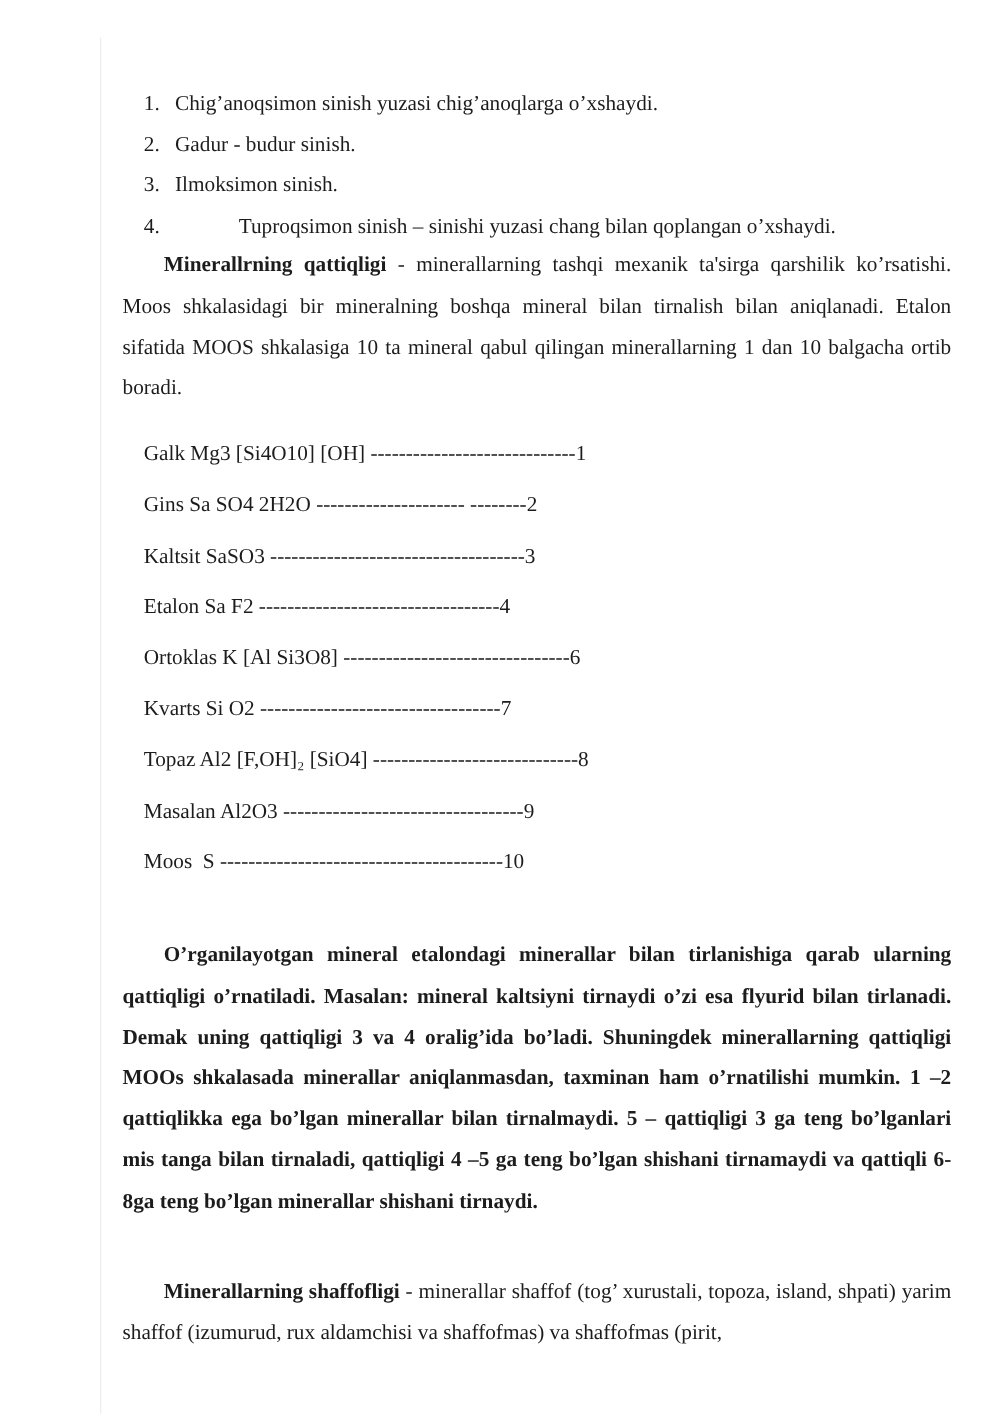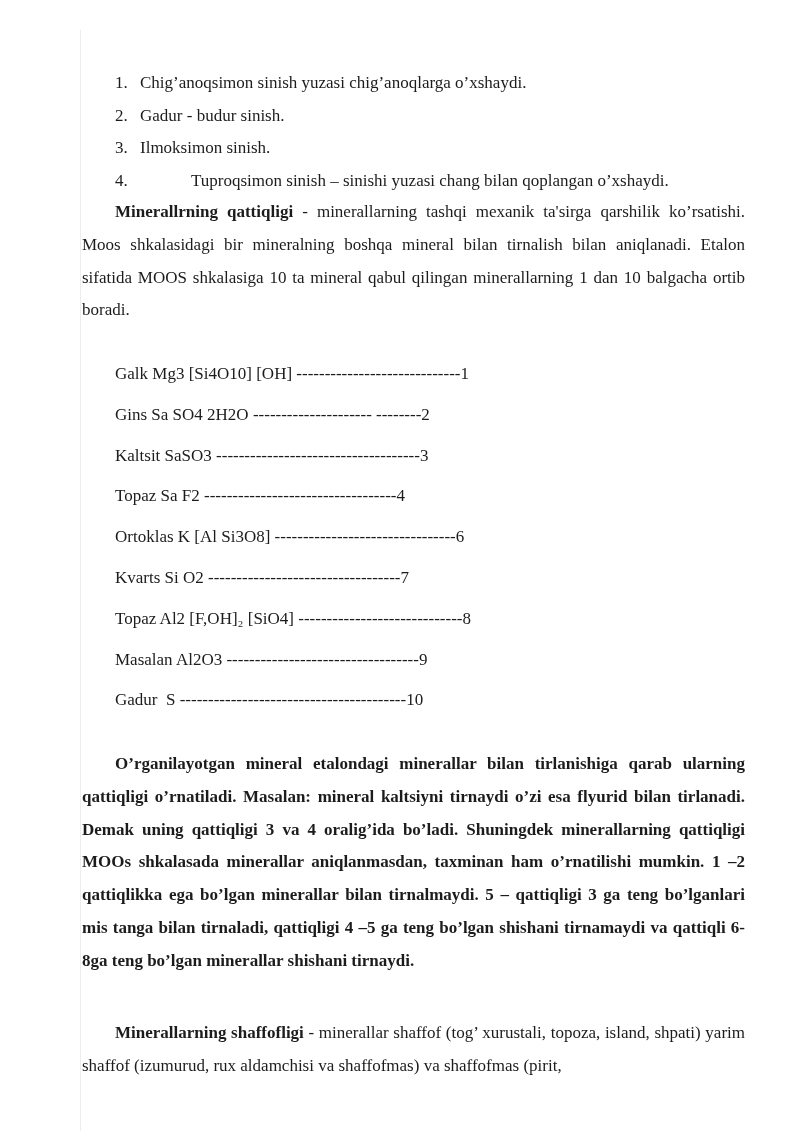--- a/index.html
+++ b/index.html
@@ -23,30 +23,30 @@
     font-size: 17px; line-height: 32.7px;
   }
   .fracture-item { display: flex; align-items: baseline; }
   .fracture-num { flex: 0 0 25px; white-space: pre; }
   .fracture-text { white-space: pre-wrap; text-align: center; }
 
   
   .para {
     position: absolute; left: 82px; width: 663px;
     font-size: 17px; line-height: 32.8px;
-    text-align: justify; text-indent: 33px;
+    text-align: justify; text-indent: 33px; padding-left: 16px;
   }
   .para b { font-weight: bold; }
   #para-hardness { top: 196px; }
   #para-usage { top: 748px; font-weight: bold; }
   #para-transparency { top: 1017px; }
 
   
   .moos-list {
-    position: absolute; left: 115px; top: 354px; width: 632px;
+    position: absolute; left: 115px; top: 343px; width: 632px;
     font-size: 17px; line-height: 40.8px;
   }
   .moos-row { white-space: pre; }
 </style>
 </head>
 <body>
 
 <div class="page">
   <div class="scan-edge"></div>
 
@@ -70,26 +70,26 @@
   </div>
 
   <div class="para" id="para-hardness">
     <b>Minerallrning qattiqligi</b><span> - minerallarning tashqi mexanik ta'sirga qarshilik ko’rsatishi. Moos shkalasidagi bir mineralning boshqa mineral bilan tirnalish bilan aniqlanadi. Etalon sifatida MOOS shkalasiga 10 ta mineral qabul qilingan minerallarning 1 dan 10 balgacha ortib boradi.</span>
   </div>
 
   <div class="moos-list">
     <div class="moos-row"><span>Galk Mg3 [Si4O10] [OH]</span><span> -----------------------------</span><span>1</span></div>
     <div class="moos-row"><span>Gins Sa SO4 2H2O</span><span> --------------------- --------</span><span>2</span></div>
     <div class="moos-row"><span>Kaltsit SaSO3</span><span> ------------------------------------</span><span>3</span></div>
-    <div class="moos-row"><span>Topaz Sa F2</span><span> ----------------------------------</span><span>4</span></div>
+    <div class="moos-row"><span>Etalon Sa F2</span><span> ----------------------------------</span><span>4</span></div>
     <div class="moos-row"><span>Ortoklas K [Al Si3O8]</span><span> --------------------------------</span><span>6</span></div>
     <div class="moos-row"><span>Kvarts Si O2</span><span> ----------------------------------</span><span>7</span></div>
     <div class="moos-row"><span>Topaz Al2 [F,OH]₂ [SiO4]</span><span> -----------------------------</span><span>8</span></div>
     <div class="moos-row"><span>Masalan Al2O3</span><span> ----------------------------------</span><span>9</span></div>
-    <div class="moos-row"><span>Gadur  S</span><span> ----------------------------------------</span><span>10</span></div>
+    <div class="moos-row"><span>Moos  S</span><span> ----------------------------------------</span><span>10</span></div>
   </div>
 
   <div class="para" id="para-usage">
     <span>O’rganilayotgan mineral etalondagi minerallar bilan tirlanishiga qarab ularning qattiqligi o’rnatiladi. Masalan: mineral kaltsiyni tirnaydi o’zi esa flyurid bilan tirlanadi. Demak uning qattiqligi 3 va 4 oralig’ida bo’ladi. Shuningdek minerallarning qattiqligi MOOs shkalasada minerallar aniqlanmasdan, taxminan ham o’rnatilishi mumkin. 1 –2 qattiqlikka ega bo’lgan minerallar bilan tirnalmaydi. 5 – qattiqligi 3 ga teng bo’lganlari mis tanga bilan tirnaladi, qattiqligi 4 –5 ga teng bo’lgan shishani tirnamaydi va qattiqli 6-8ga teng bo’lgan minerallar shishani tirnaydi.</span>
   </div>
 
   <div class="para" id="para-transparency">
     <b>Minerallarning shaffofligi</b><span> - minerallar shaffof (tog’ xurustali, topoza, island, shpati) yarim shaffof (izumurud, rux aldamchisi va shaffofmas) va shaffofmas (pirit,</span>
   </div>
 </div>

